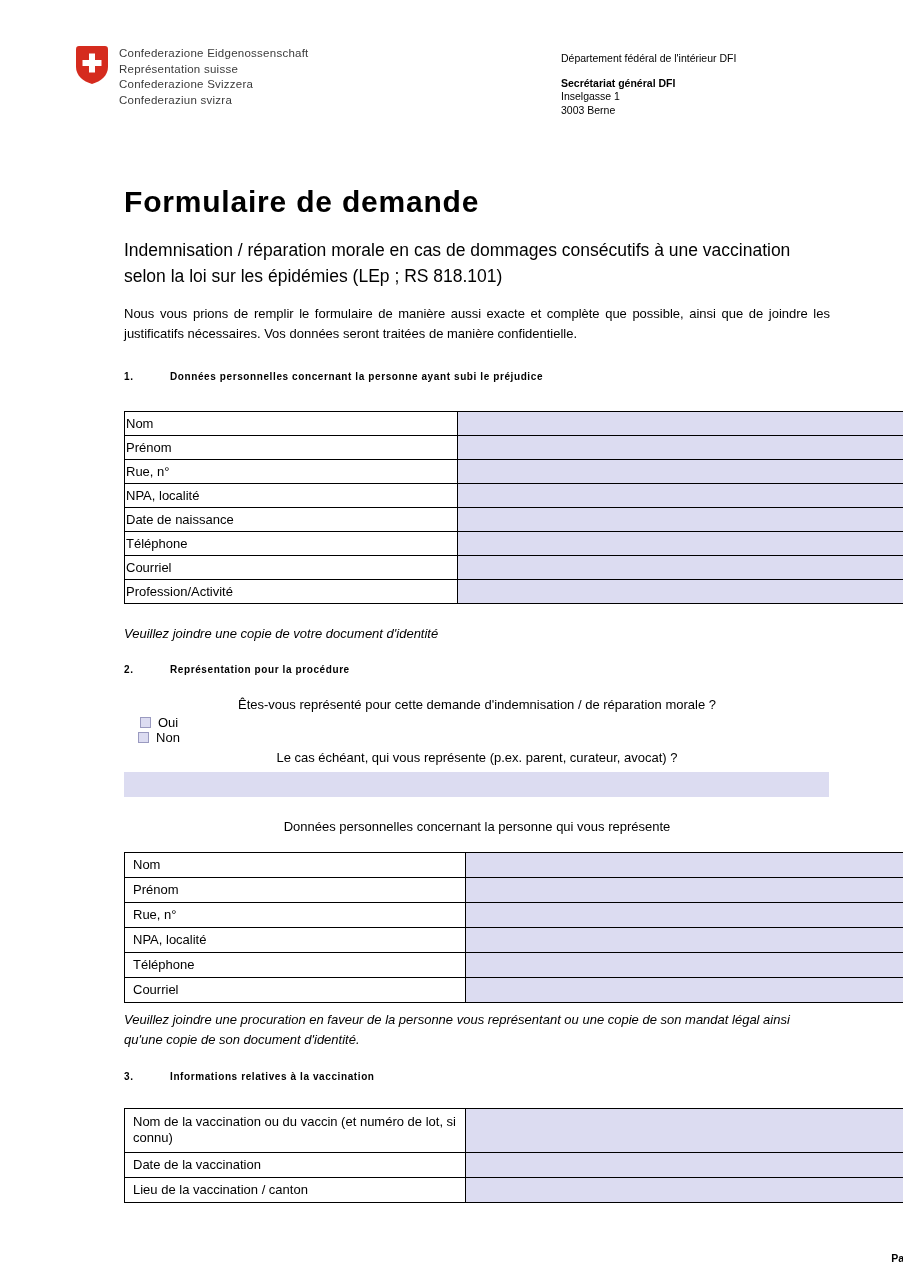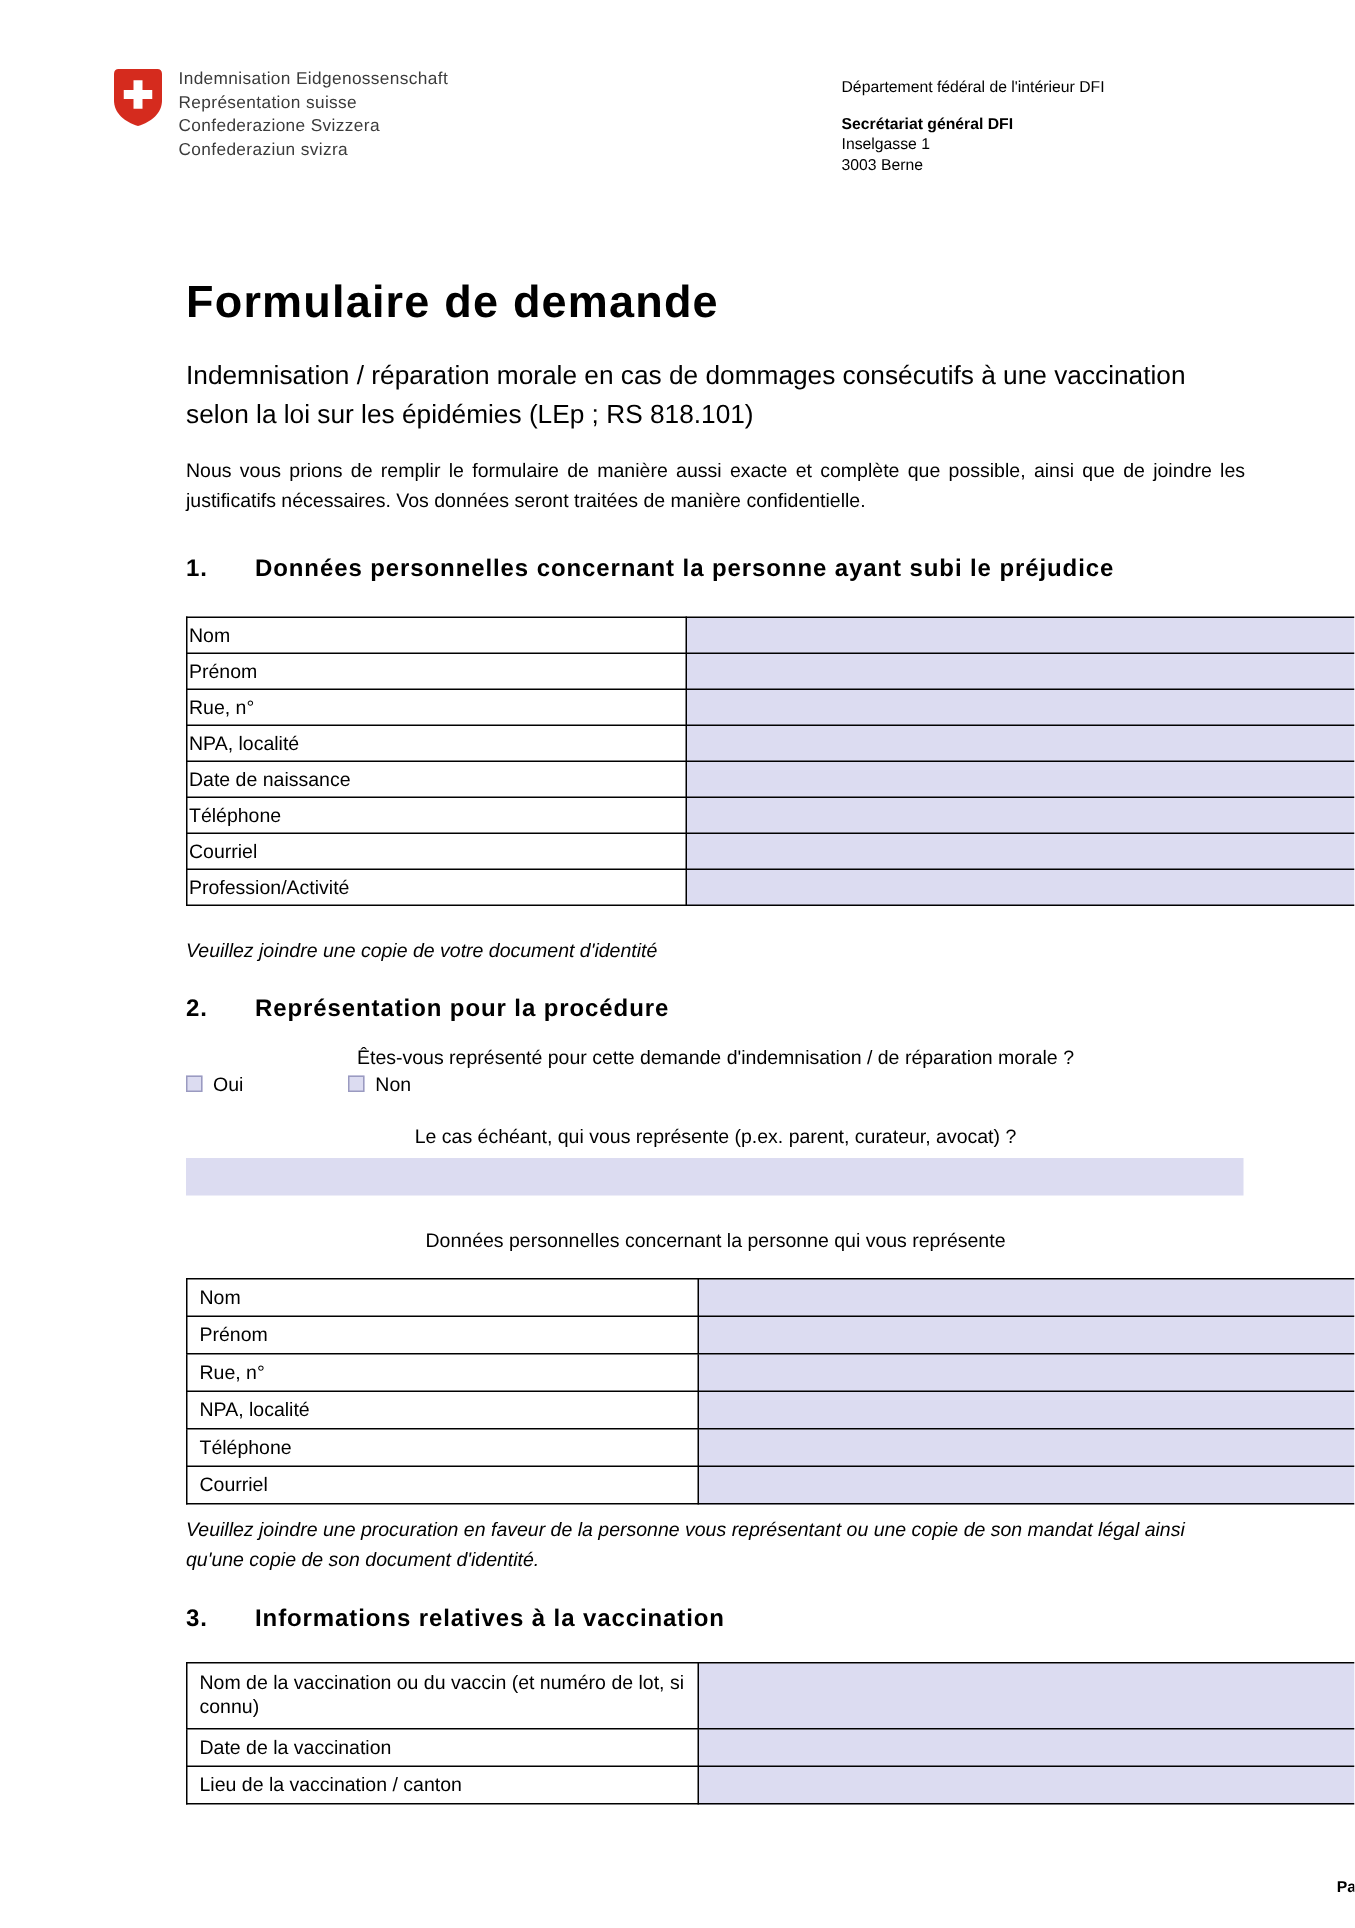--- a/index.html
+++ b/index.html
@@ -99,21 +99,21 @@
     top: 304px;
     width: 706px;
     font-size: 13px;
     line-height: 20px;
     text-align: justify;
   }
 
   .section-head {
     position: absolute;
     left: 0;
-    font-size: 16px;
+    font-size: 10px;
     font-weight: bold;
     letter-spacing: 0.6px;
     white-space: nowrap;
   }
   .section-head .num {
     display: inline-block;
     width: 46px;
   }
 
   .note-italic {
@@ -165,20 +165,21 @@
   table.t3 td.fill  { padding: 4px 3px; }
   table.t3 td.tall  { height: 34px; vertical-align: top; padding-top: 5px; }
 
   
   .checkbox-row {
     position: absolute;
     left: 0;
     display: flex;
     align-items: center;
     font-size: 13px;
+    flex-direction: column;
   }
   .cb-group { display: flex; align-items: center; }
   .cb-box {
     width: 11px;
     height: 11px;
     background: #dcdcf1;
     border: 1px solid #9a9ac0;
     box-sizing: border-box;
     margin-right: 7px;
   }
@@ -210,21 +211,21 @@
 
   <div class="header">
 
     <div class="logo-block">
       <svg class="shield" viewBox="0 0 32 38">
         <path d="M0 3.2 C0 1.2 1.2 0 3 0 L29 0 C30.8 0 32 1.2 32 3.2 L32 21 C32 29.5 25 35.3 16 38 C7 35.3 0 29.5 0 21 Z" fill="#d52b1e"></path>
         <rect x="13" y="7.5" width="6" height="19" fill="#ffffff"></rect>
         <rect x="6.5" y="14" width="19" height="6" fill="#ffffff"></rect>
       </svg>
       <div class="logo-lines">
-        <div>Indemnisation Eidgenossenschaft</div>
+        <div>Confederazione Eidgenossenschaft</div>
         <div>Représentation suisse</div>
         <div>Confederazione Svizzera</div>
         <div>Confederaziun svizra</div>
       </div>
     </div>
 
     <div class="dept-block">
       <div class="dept-line1">Département fédéral de l'intérieur DFI</div>
       <div class="dept-bold">Secrétariat général DFI</div>
       <div>Inselgasse 1</div>

